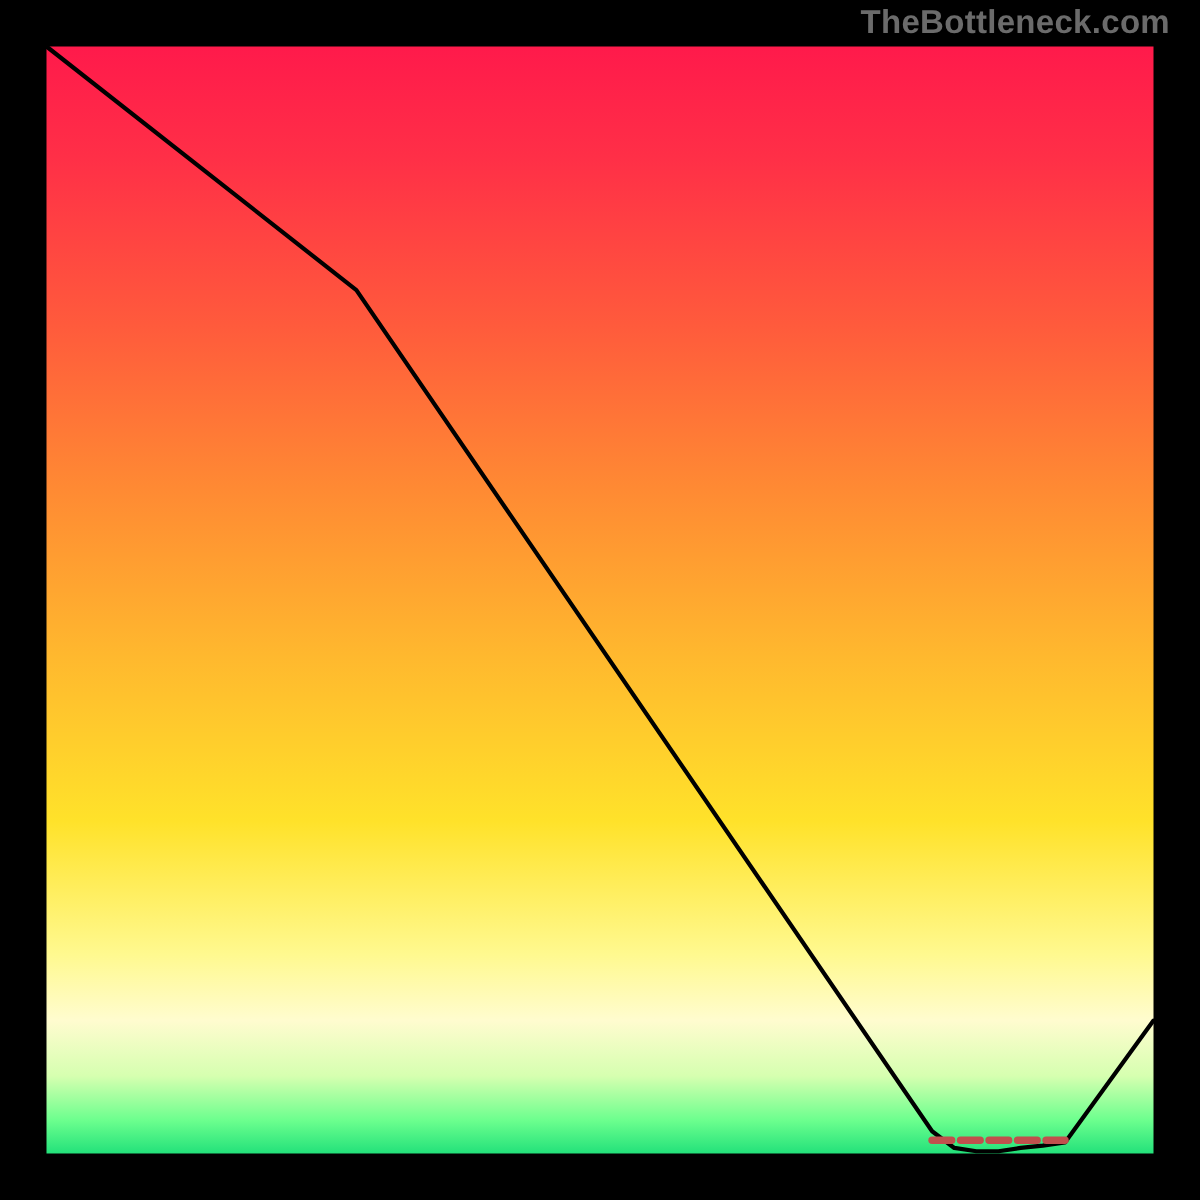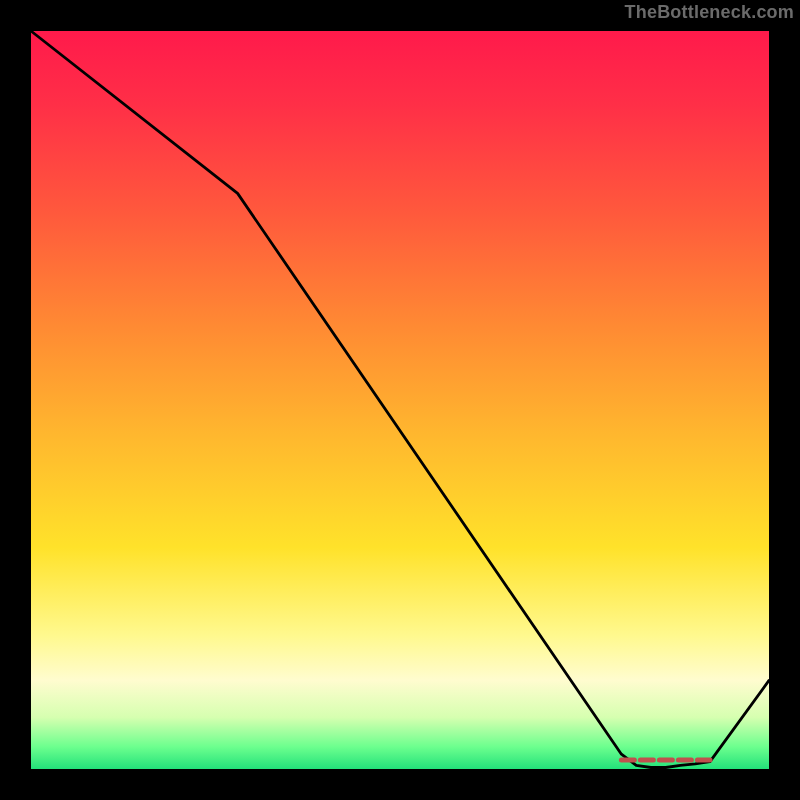--- a/index.html
+++ b/index.html
@@ -34,23 +34,23 @@
       #fff98f 82%,
       #fffccf 88%,
       #d6ffb0 93%,
       #6cff8e 97%,
       #23e17a 100%
     );
   }
   .watermark {
     position: absolute;
     top: 2px;
-    right: 6px;
+    right: 20px;
     font-family: Arial, Helvetica, sans-serif;
-    font-size: 18px;
+    font-size: 22px;
     font-weight: 600;
     color: #6b6b6b;
     letter-spacing: 0.2px;
     user-select: none;
   }
   svg.overlay {
     position: absolute;
     left: 0;
     top: 0;
     width: 800px;

